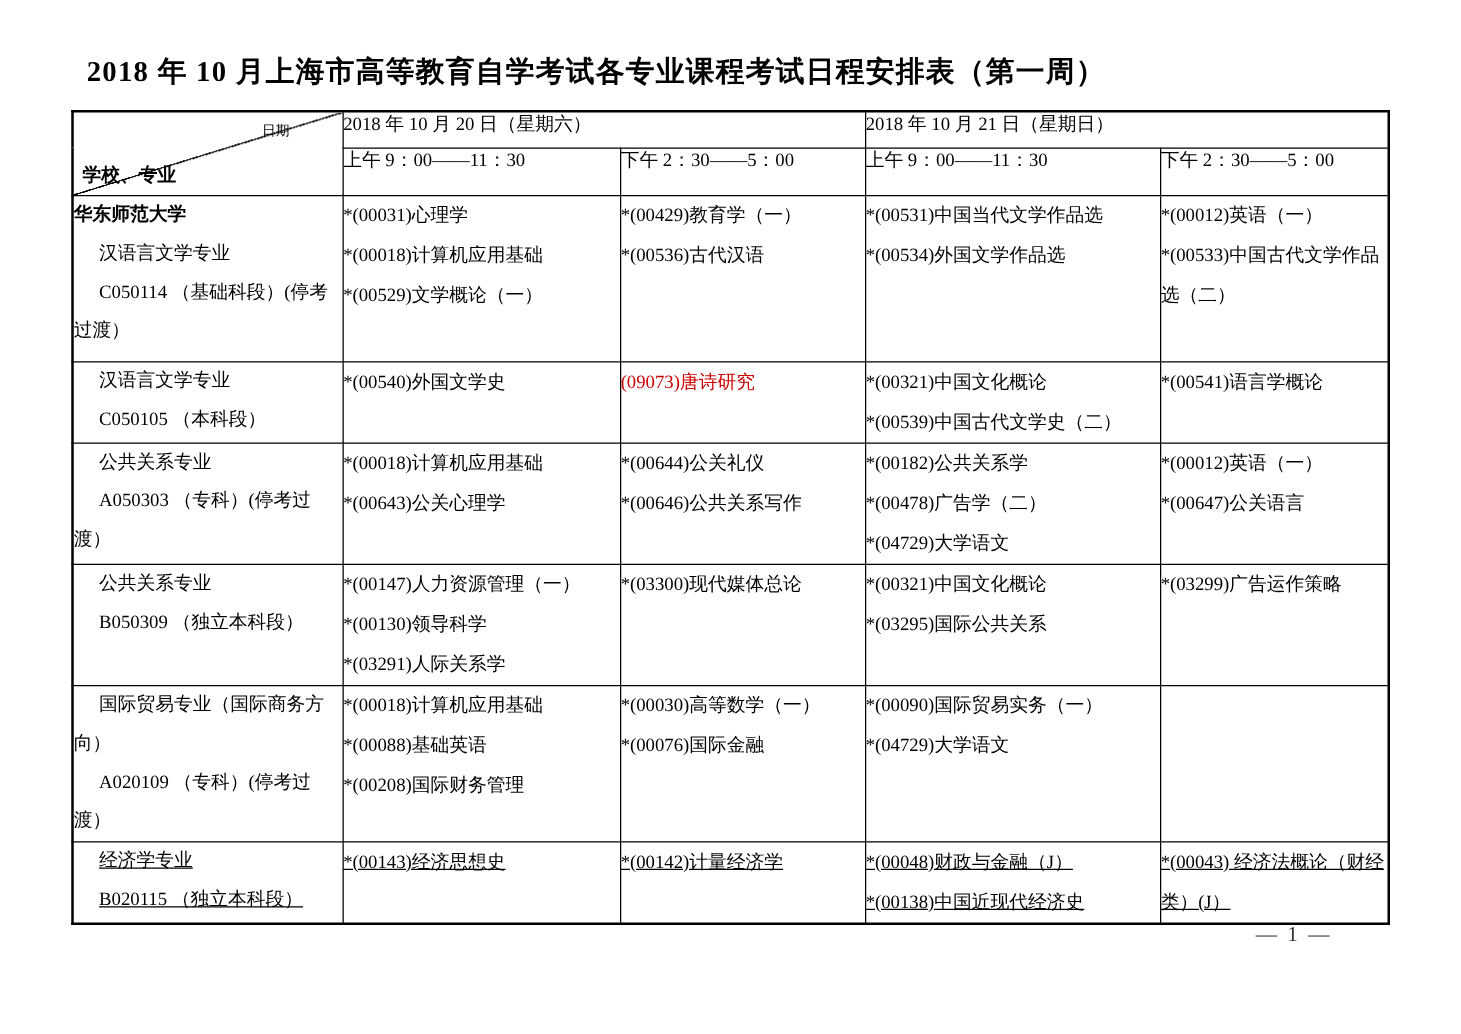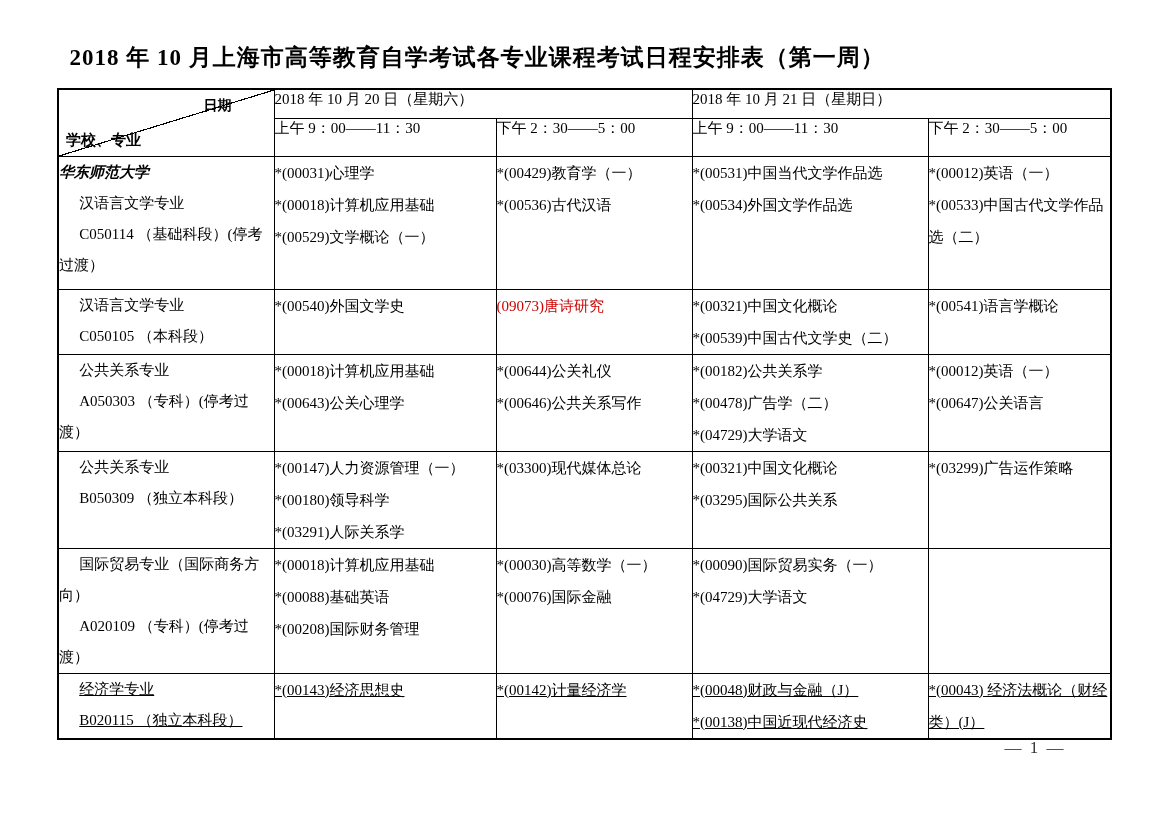--- a/index.html
+++ b/index.html
@@ -20,36 +20,36 @@
     border:2px solid #000;
   }
   .schedule-table td, .schedule-table th {
     border:1px solid #000; padding:0; vertical-align:top;
     font-size:15px; font-weight:normal; text-align:left;
   }
   
   .corner-cell { position:relative; height:67px;
     background:linear-gradient(to bottom right, transparent 49.55%, #000 49.55%, #000 50.45%, transparent 50.45%);
   }
-  .corner-top { position:absolute; top:7px; right:42px; font-weight:bold; font-size:14px;margin-left:40px; }
+  .corner-top { position:absolute; top:7px; right:42px; font-weight:normal; font-size:11px;margin-left:40px; }
   .corner-bottom { position:absolute; bottom:6px; left:7px; font-weight:bold; font-size:15px; }
   .day-header { height:29px; text-align:center; vertical-align:middle; font-weight:bold; font-size:15px; }
   .session-header { height:38px; text-align:center; vertical-align:middle; font-weight:bold; font-size:15px; }
   
   tbody tr:nth-child(1){ height:133px; }
   tbody tr:nth-child(2){ height:64px; }
   tbody tr:nth-child(3){ height:96px; }
   tbody tr:nth-child(4){ height:97px; }
   tbody tr:nth-child(5){ height:123px; }
   tbody tr:nth-child(6){ height:65px;text-decoration:underline; }
   .school-cell { padding:5px 6px 2px 5px; }
   .course-cell { padding:5px 4px 2px 8px; }
   .line { line-height:31px; }
   .course-cell .line { line-height:32px; }
-  .bold { font-weight:bold;font-style:italic; }
+  .bold { font-weight:bold; }
   .indent { text-indent:1.35em; }
   .red { color:var(--accent-red); }
   .page-number {
     position:absolute; top:738px; left:960px; width:150px;
     text-align:center; font-size:17px; color:#333; letter-spacing:2px;
   }
 </style>
 </head>
 <body>
 
@@ -146,21 +146,21 @@
           <div class="line">*(00647)公关语言</div>
         </td>
       </tr>
       <tr>
         <td class="school-cell">
           <div class="line indent">公共关系专业</div>
           <div class="line indent">B050309 （独立本科段）</div>
         </td>
         <td class="course-cell">
           <div class="line">*(00147)人力资源管理（一）</div>
-          <div class="line">*(00180)领导科学</div>
+          <div class="line">*(00130)领导科学</div>
           <div class="line">*(03291)人际关系学</div>
         </td>
         <td class="course-cell">
           <div class="line">*(03300)现代媒体总论</div>
         </td>
         <td class="course-cell">
           <div class="line">*(00321)中国文化概论</div>
           <div class="line">*(03295)国际公共关系</div>
         </td>
         <td class="course-cell">

